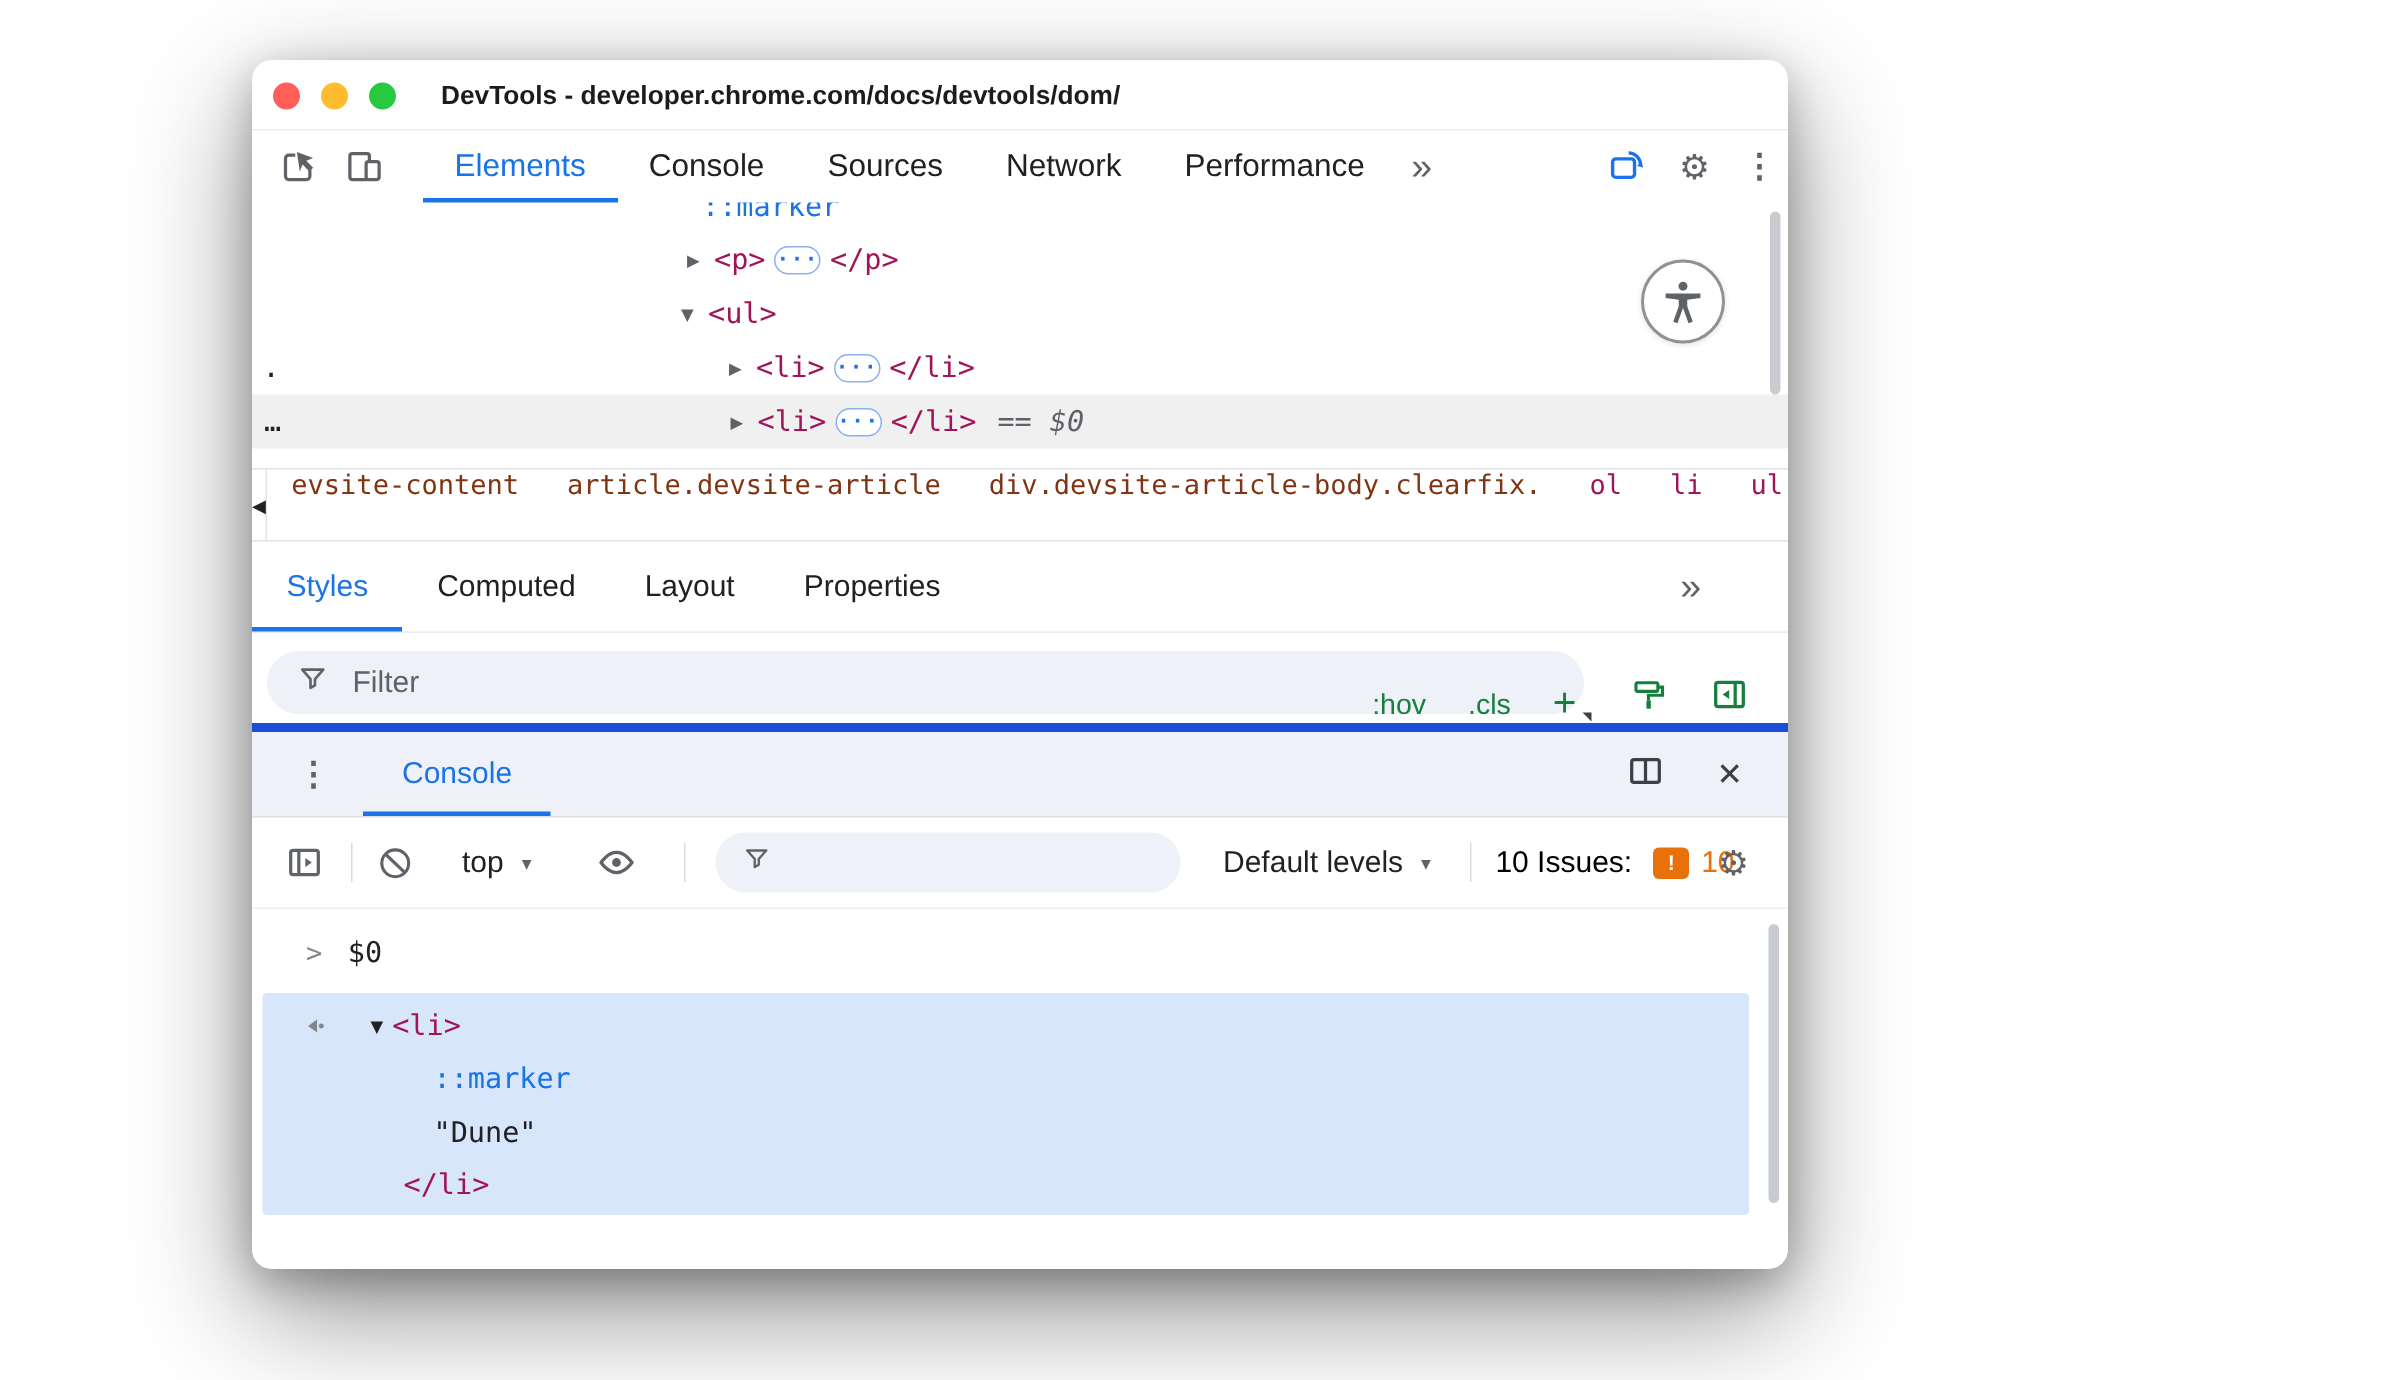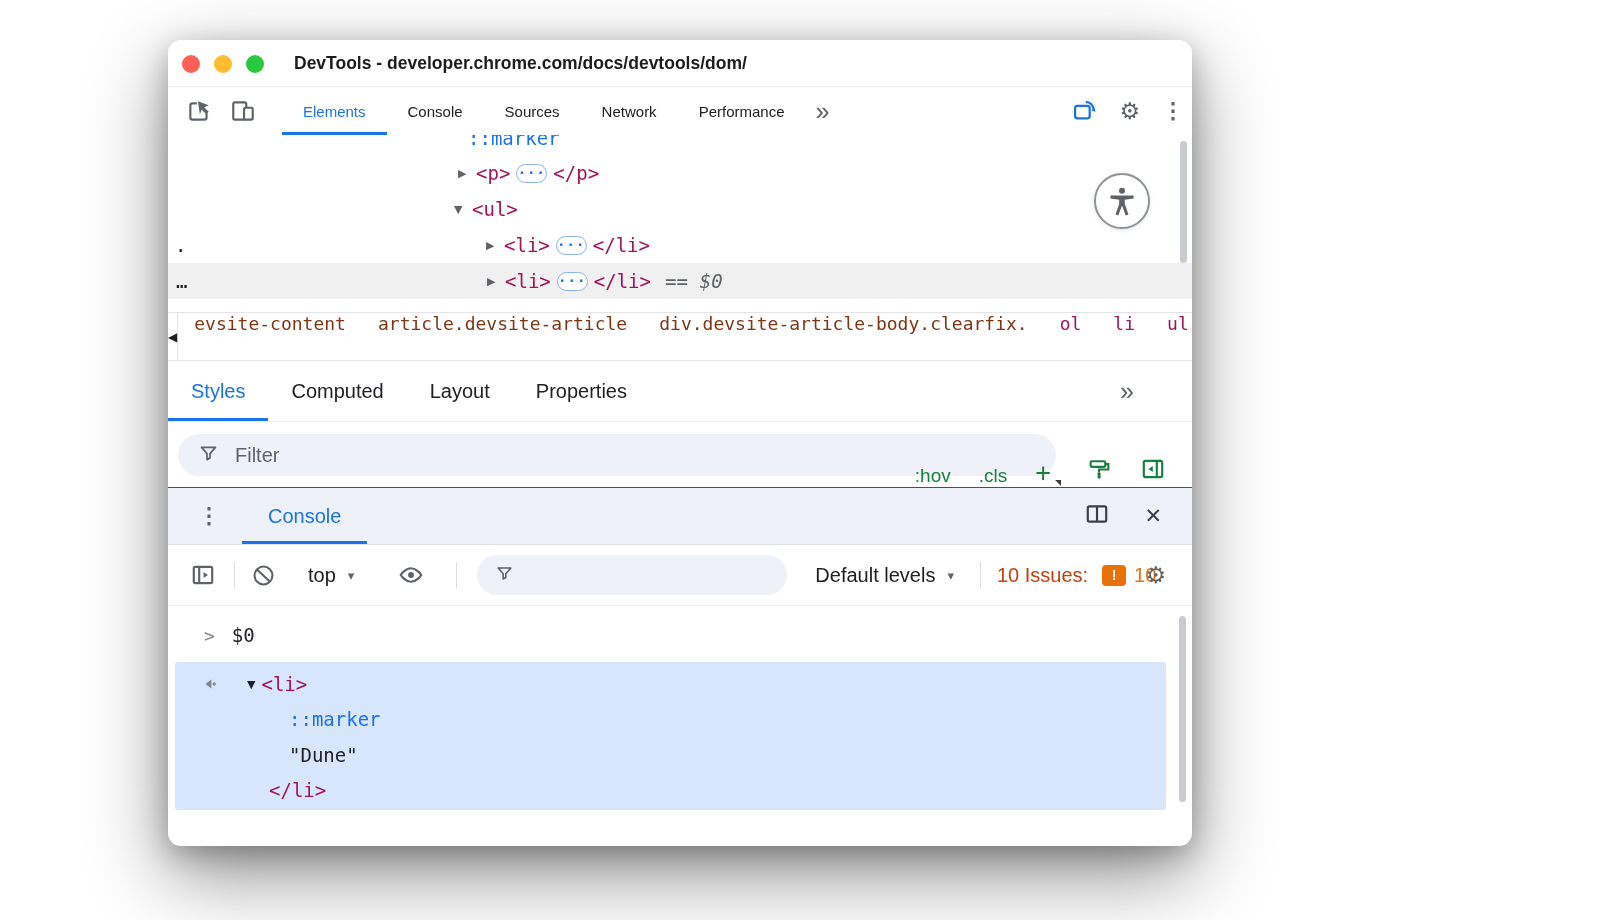--- a/index.html
+++ b/index.html
@@ -24,21 +24,21 @@
   .light.yellow { background:var(--traffic-yellow,#febc2e); }
   .light.green { background:var(--traffic-green,#28c840); }
   .title { position:absolute; left:126px; top:0; line-height:47px; font-size:17.5px; font-weight:bold; color:#1c1c1e; }
 
   
   .toolbar { position:relative; height:48px; display:flex; align-items:stretch; }
   .tbicon { display:flex; align-items:center; justify-content:center; color:#5f6368; }
   .inspect { margin-left:16px; width:30px; }
   .device { margin-left:14px; width:30px; }
   .tabs { display:flex; margin-left:24px; }
-  .tab { display:flex; align-items:center; padding:0 21px; font-size:15px; color:#202124;
+  .tab { display:flex; align-items:center; padding:0 21px; font-size:21px; color:#202124;
          border-top:3px solid transparent; border-bottom:3px solid transparent; }
   .tab.selected { color:var(--accent-blue,#1a73e8); border-bottom-color:var(--accent-blue,#1a73e8); }
   .moretabs { display:flex; align-items:center; padding:0 10px; font-size:25px; color:#5f6368; }
   .tb-right { position:absolute; right:8px; top:0; height:48px; display:flex; align-items:center; gap:22px; }
   .gearglyph { font-size:23px; line-height:1; }
   .kebabglyph { font-size:22px; font-weight:bold; line-height:1; }
 
   
   .dom-area { position:relative; height:177px; overflow:hidden;
               font-family:"DejaVu Sans Mono", monospace; font-size:19px; }
@@ -75,21 +75,21 @@
 
   
   .styles-tabs { position:relative; height:61px; display:flex; border-bottom:1px solid #e8eaed; font-size:20px; }
   .stab { display:flex; align-items:center; padding:0 23px;
           border-top:3px solid transparent; border-bottom:3px solid transparent; }
   .stab.selected { color:var(--accent-blue,#1a73e8); border-bottom-color:var(--accent-blue,#1a73e8); }
   .moretabs2 { position:absolute; right:58px; top:0; height:100%; display:flex; align-items:center;
                font-size:25px; color:#5f6368; }
 
   
-  .filter-row { position:relative; height:66px; border-bottom:1px solid #1d4ed8; }
+  .filter-row { position:relative; height:66px; border-bottom:6px solid #1d4ed8; }
   .filter-pill { position:absolute; left:10px; top:12px; width:878px; height:42px; border-radius:21px;
                  background:var(--pill-bg,#eef1f7); display:flex; align-items:center; padding:0 20px; gap:16px; color:#5f6368; }
   .filter-input { flex:1; background:transparent; border:none; outline:none; font:inherit; font-size:20px; color:#202124; }
   .filter-input::placeholder { color:#5f6368; opacity:1; }
   .filter-right { position:absolute; right:26px; top:0; height:100%; display:flex; align-items:flex-end; gap:28px;
                   color:#15803d; font-size:19px; }
   .plusbtn { font-size:27px; line-height:1; position:relative; padding-right:8px; }
   .plusbtn::after { content:""; position:absolute; right:-2px; bottom:1px; width:0; height:0;
                     border-top:6px solid #3c4043; border-left:6px solid transparent; }
 
@@ -113,21 +113,21 @@
   .ctx { display:flex; align-items:center; gap:12px; color:#202124; font-size:20px; }
   .ctx .caret { color:#5f6368; font-size:13px; }
   .ctx-top { margin-left:32px; }
   .ct-eye { margin-left:44px; }
   .vd2 { margin-left:32px; }
   .search-pill { margin-left:20px; width:310px; height:40px; border-radius:20px; background:var(--pill-bg,#eef1f7);
                  display:flex; align-items:center; padding:0 18px; gap:12px; color:#5f6368; }
   .search-input { flex:1; background:transparent; border:none; outline:none; font:inherit; font-size:19px; color:#202124; }
   .ctx-levels { margin-left:28px; }
   .vd3 { margin-left:26px; }
-  .issues-label { margin-left:16px; color:#c2410c; font-size:20px; }
+  .issues-label { margin-left:16px; color:#000000; font-size:20px; }
   .issue-badge { margin-left:14px; width:24px; height:21px; border-radius:4px; background:var(--issues-orange,#e8710a);
                  color:#fff; display:flex; align-items:center; justify-content:center; font-size:14px; font-weight:bold; }
   .issues-count { margin-left:8px; color:var(--issues-orange,#e8710a); font-size:20px; }
   .ct-gear { position:absolute; right:26px; font-size:23px; }
 
   
   .console-out { position:relative; height:240px; font-family:"DejaVu Sans Mono", monospace; font-size:19px; }
   .cmd-row { position:absolute; top:12px; left:0; right:0; height:34px; display:flex; align-items:center; padding-left:36px; }
   .prompt { color:#80868b; margin-right:17px; font-size:18px; }
   .cmd { color:#202124; }

